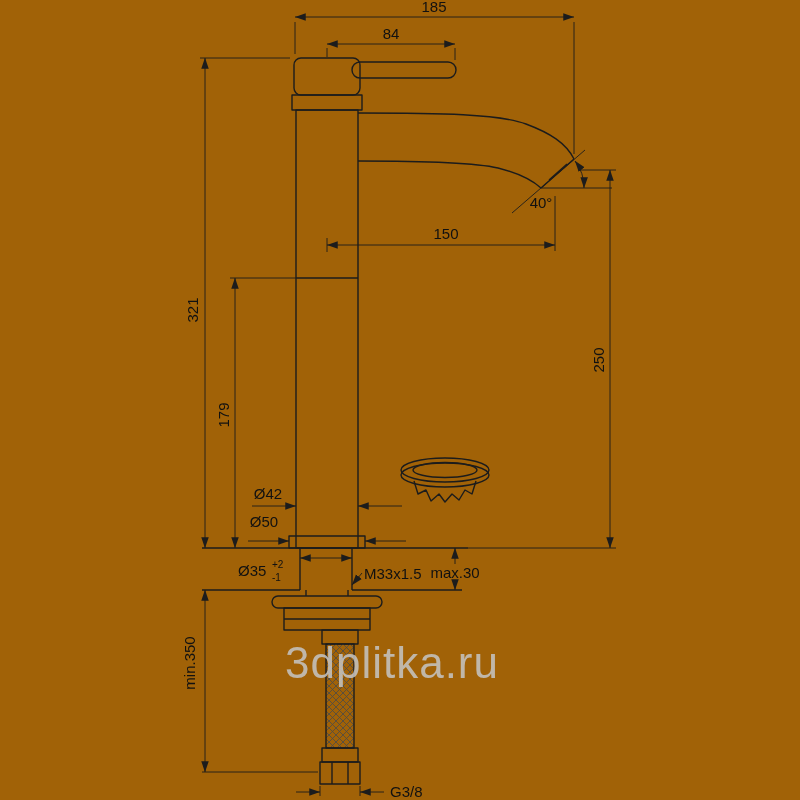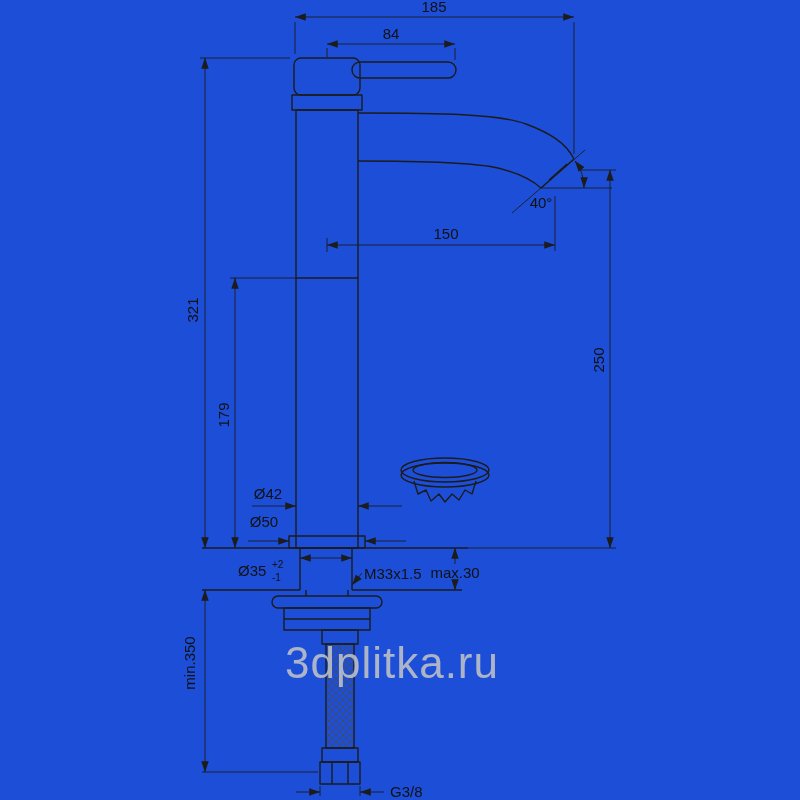--- a/index.html
+++ b/index.html
@@ -7,21 +7,21 @@
     padding: 0;
     width: 800px;
     height: 800px;
     background: #ffffff;
     font-family: "Liberation Sans", sans-serif;
   }
   .page {
     position: relative;
     width: 800px;
     height: 800px;
-    background: #1d4ed8;
+    background: #a16207;
     overflow: hidden;
   }
   svg { display: block; }
   .obj   { stroke: #1c1c1c; stroke-width: 1.4; fill: none; stroke-linejoin: round; }
   .thin  { stroke: #1c1c1c; stroke-width: 0.9; fill: none; }
   .dimtxt {
     font-family: "Liberation Sans", sans-serif;
     font-size: 15px;
     fill: #111111;
     stroke: none;

